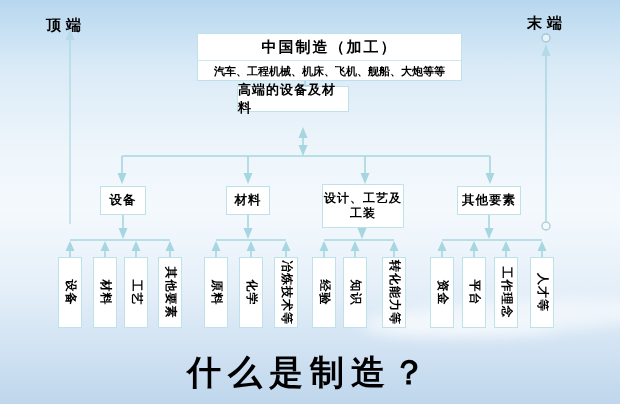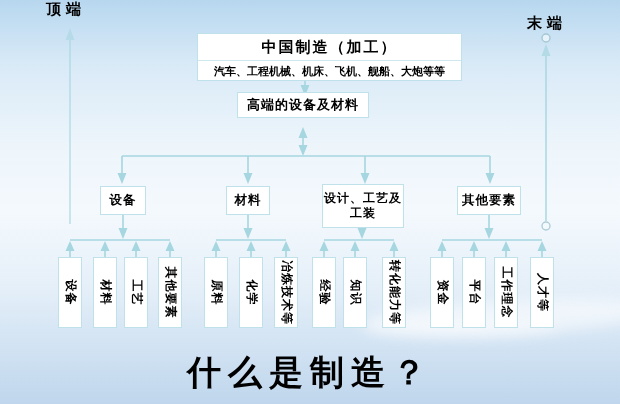--- a/index.html
+++ b/index.html
@@ -8,30 +8,30 @@
     font-family:"Liberation Sans", sans-serif; color:#000;
     background:linear-gradient(180deg,#b7d7ef 0%, #d9eaf7 16%, #edf5fb 36%,
                #f4f9fd 52%, #e6f0f9 70%, #cfe1f2 88%, #bfd6ec 100%);
   }
   .wave { position:absolute; background:#ffffff; border-radius:50%; filter:blur(7px); }
   .wave1 { right:-40px; top:300px; width:300px; height:34px; opacity:.55; transform:rotate(-3deg); }
   .wave2 { right:60px; top:318px; width:190px; height:18px; opacity:.4; }
   .overlay { position:absolute; left:0; top:0; pointer-events:none; }
 
   .endpoint { position:absolute; font-weight:bold; font-size:15px; letter-spacing:5px; }
-  .endpoint.top { left:46px; top:0; }
+  .endpoint.top { left:46px; top:16px; }
   .endpoint.end { left:527px; top:14px; }
 
   .box { position:absolute; background:#fff; border:1px solid #bfe2ea;
          box-sizing:border-box; font-weight:bold; }
   .root-box { left:197px; top:33px; width:265px; height:48px; text-align:center; }
   .root-title { height:26px; line-height:26px; font-size:15px; letter-spacing:2px;
                 border-bottom:1px solid #cfe8ee; }
   .root-subtitle { height:20px; line-height:20px; font-size:11px; letter-spacing:0; white-space:nowrap; }
-  .mid-box { left:237px; top:92px; width:132px; height:26px; display:flex;
+  .mid-box { left:237px; top:86px; width:112px; height:26px; display:flex;
              align-items:center; justify-content:center; font-size:13px; letter-spacing:1px; }
   .cat { display:flex; align-items:center; justify-content:center; text-align:center;
          font-size:12.5px; line-height:1.25; letter-spacing:1px; }
   .cat0 { left:100px; top:186px; width:46px;  height:29px; }
   .cat1 { left:226px; top:186px; width:44px;  height:29px; }
   .cat2 { left:322px; top:184px; width:82px;  height:44px; font-size:12px; }
   .cat3 { left:457px; top:186px; width:64px;  height:29px; }
 
   .sub { top:257px; width:24px; height:71px; display:flex;
          align-items:center; justify-content:center; overflow:visible; }

